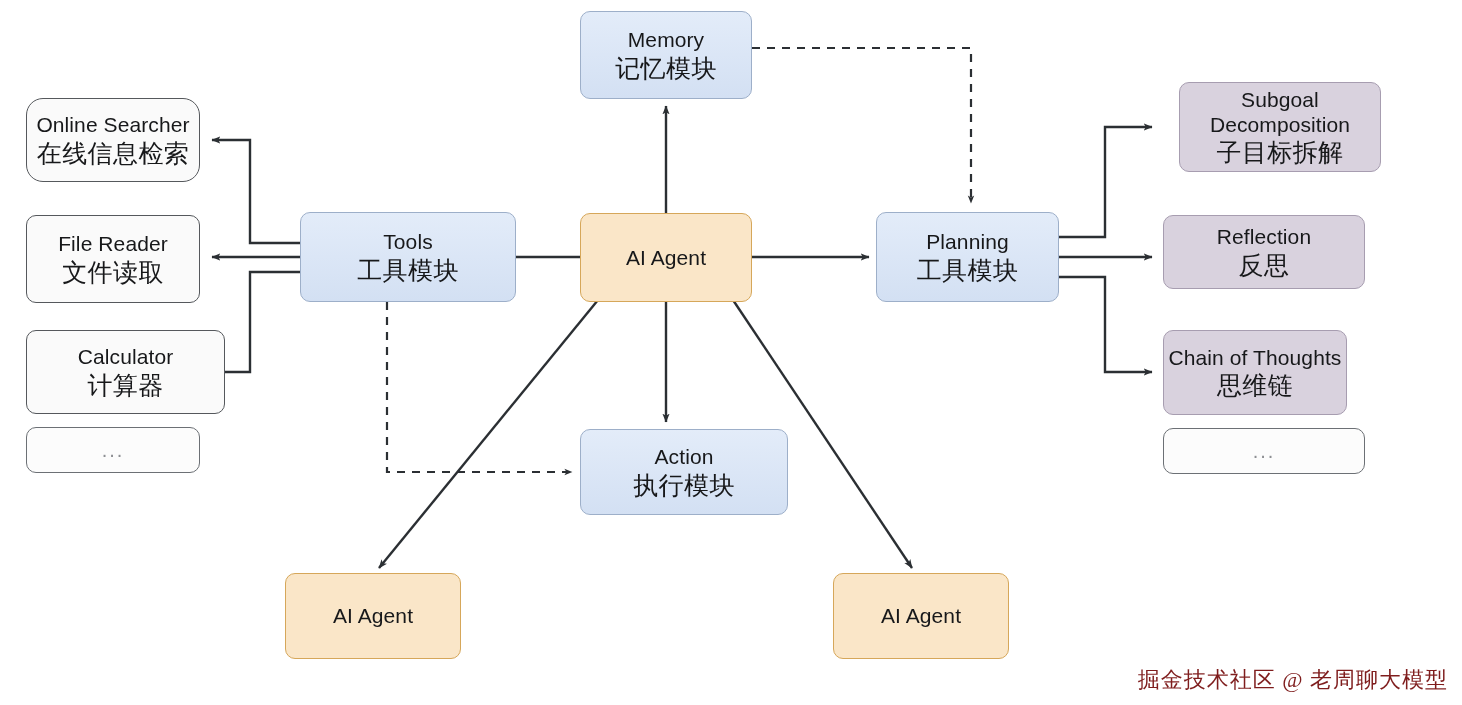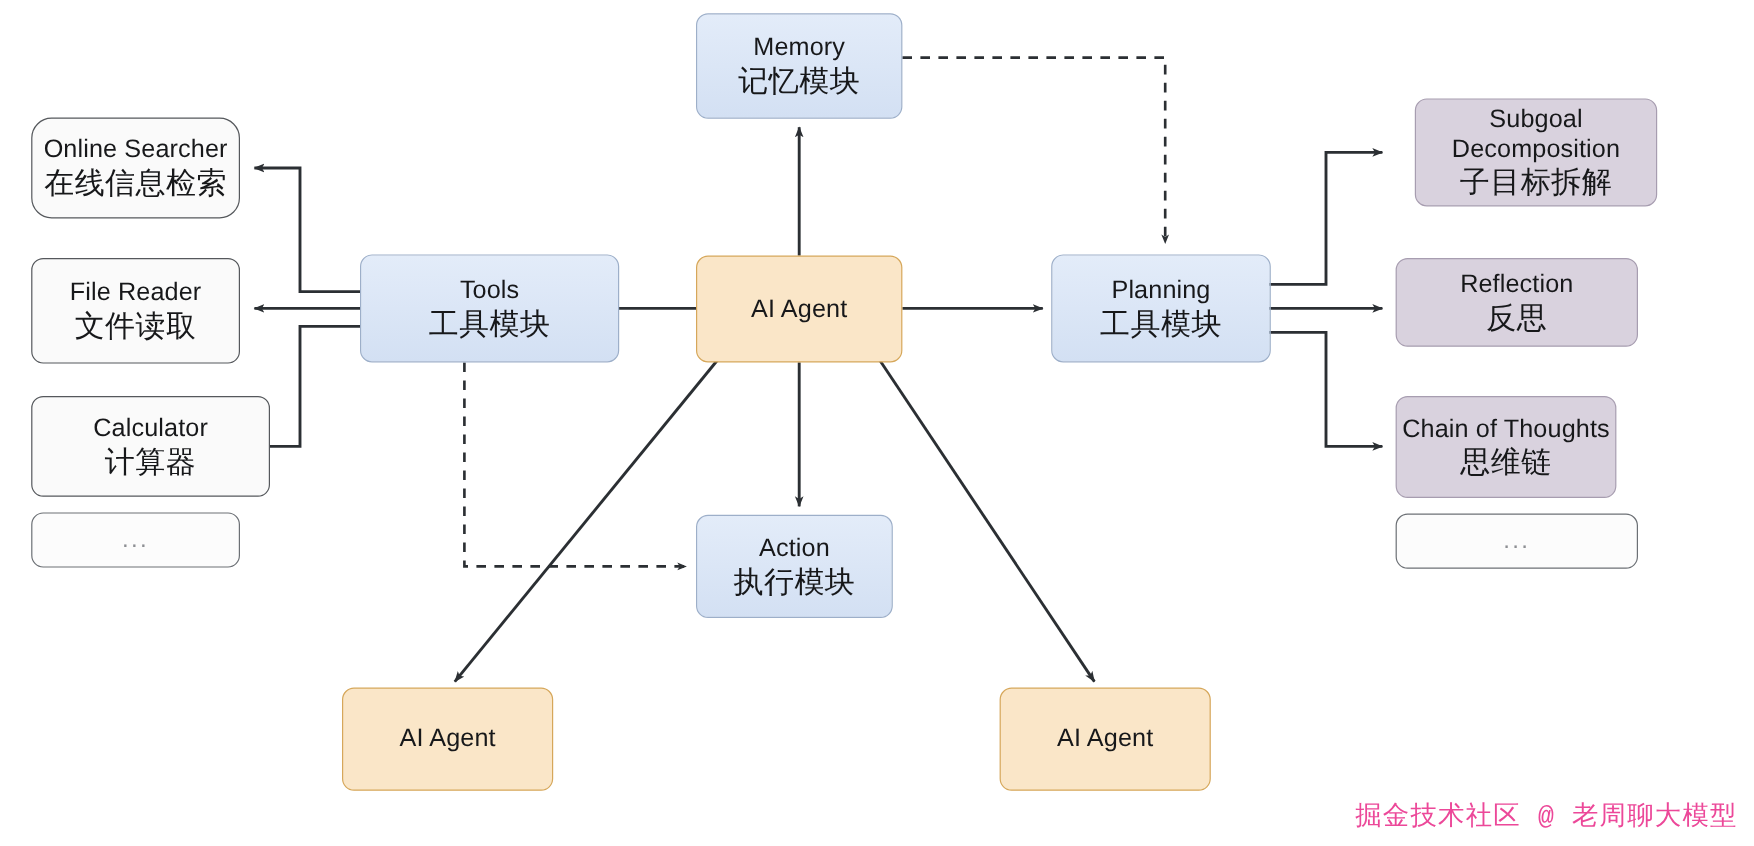--- a/index.html
+++ b/index.html
@@ -75,25 +75,25 @@
   .t-plain-soft {
     background: #fcfcfc;
     border: 1.5px solid #6c7075;
   }
 
   #watermark {
     position: absolute;
     right: 14px;
     bottom: 10px;
     font-size: 22px;
-    color: #ec4899;
+    color: #7f1d1d;
     letter-spacing: 1px;
     white-space: nowrap;
     z-index: 3;
-    font-family: Liberation Mono, monospace;
+    font-family: Liberation Serif, serif;
   }
 </style>
 </head>
 <body>
 
 <div id="canvas">
 
   <svg id="edges" viewBox="0 0 1462 705">
     <defs>
       <marker id="ah" markerWidth="10" markerHeight="10" refX="8.4" refY="4" orient="auto" markerUnits="userSpaceOnUse">
@@ -165,21 +165,21 @@
 
   <div class="node t-blue" style="left:580px; top:11px; width:172px; height:88px;">
     <span class="ln ln-en">Memory</span>
     <span class="ln ln-zh">记忆模块</span>
   </div>
 
   <div class="node t-agent" style="left:580px; top:213px; width:172px; height:89px;">
     <span class="ln ln-en">AI Agent</span>
   </div>
 
-  <div class="node t-blue" style="left:580px; top:429px; width:164px; height:86px;">
+  <div class="node t-blue" style="left:580px; top:429px; width:208px; height:86px;">
     <span class="ln ln-en">Action</span>
     <span class="ln ln-zh">执行模块</span>
   </div>
 
   <div class="node t-blue" style="left:876px; top:212px; width:183px; height:90px;">
     <span class="ln ln-en">Planning</span>
     <span class="ln ln-zh">工具模块</span>
   </div>
 
   <div class="node t-purple" style="left:1163px; top:82px; width:202px; height:90px;margin-left:16px;">

